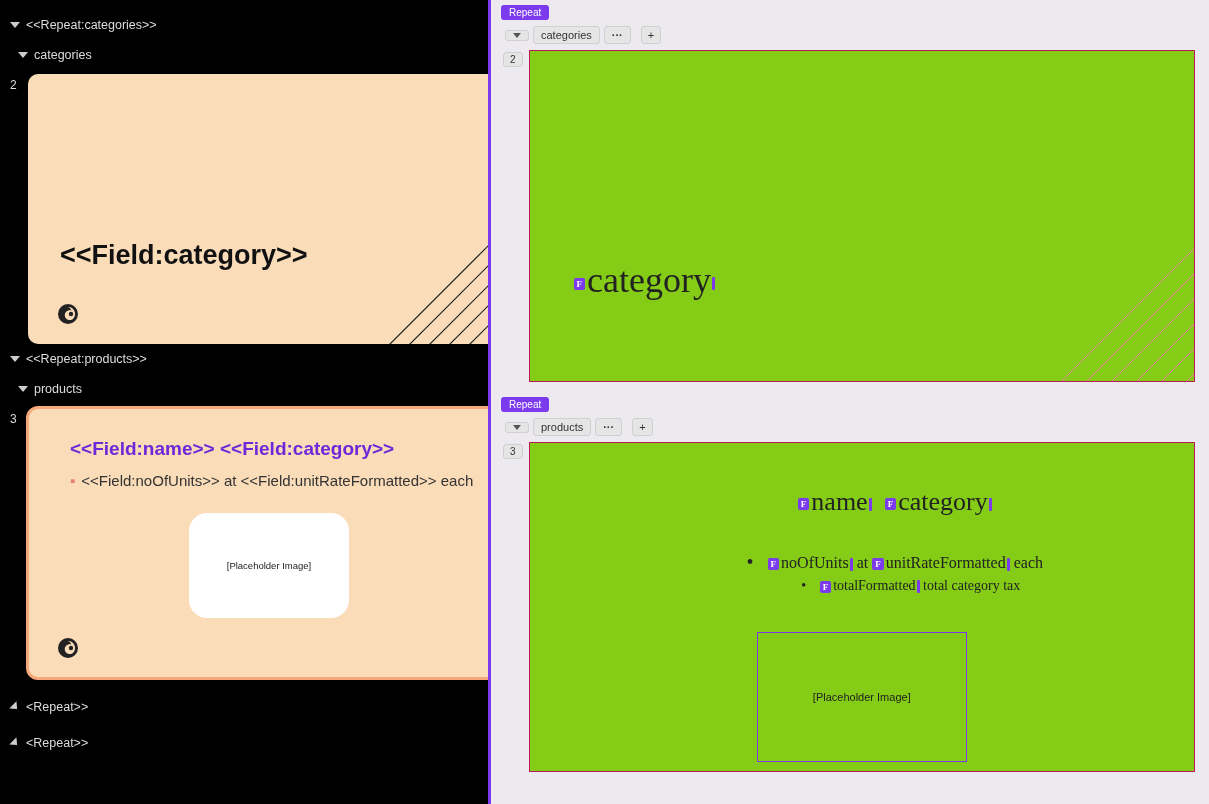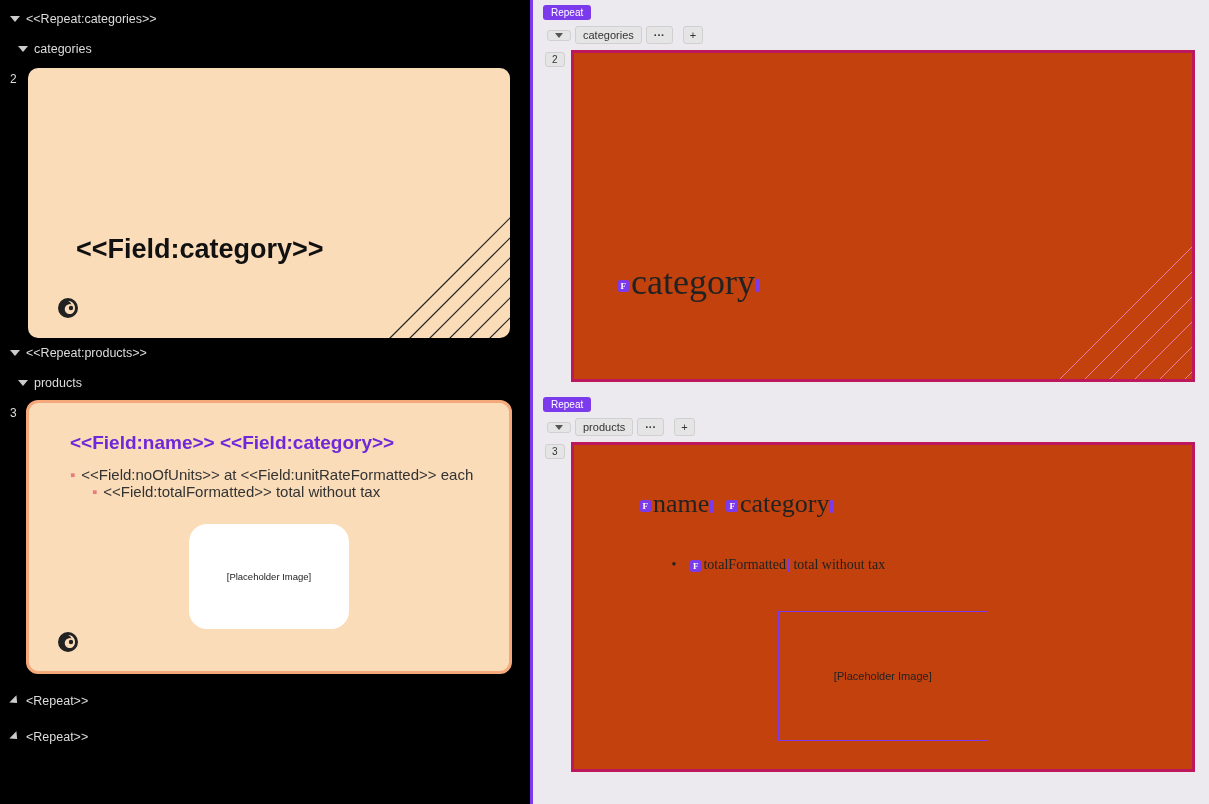--- a/index.html
+++ b/index.html
@@ -5,25 +5,25 @@
   * { box-sizing: border-box; margin: 0; padding: 0; }
   body {
     font-family: -apple-system, BlinkMacSystemFont, "Segoe UI", Arial, sans-serif;
     background: #111;
     width: 1209px;
     height: 804px;
     overflow: hidden;
     display: flex;
   }
   .left-panel {
-    width: 530px;
+    width: 488px;
     height: 804px;
     background: #000;
     flex-shrink: 0;
-    padding-top: 4px;
+    padding-top: 10px;
     position: relative;
     overflow: hidden;
   }
   .right-panel {
     flex: 1;
     height: 804px;
     background: #eceaef;
     border-left: 3px solid #7c3aed;
     overflow: hidden;
     padding: 2px 10px 8px 8px;
@@ -72,21 +72,21 @@
     position:absolute;
     left:28px;
     bottom:18px;
     width:24px; height:24px;
   }
   .slide1-title {
     font-weight:700;
     color:#111;
     font-size:27px;
     position:absolute;
-    left:48px;
+    left:32px;
     top:166px;
   }
   .slide2 {
     height: 270px;
   }
   .slide2-title {
     font-weight:700;
     color:#6d28d9;
     font-size:19px;
     padding:30px 30px 6px 42px;
@@ -150,25 +150,26 @@
     background:#e5e5e5;
     border:1px solid #d0d0d0;
     border-radius:3px;
     font-size:10px;
     padding:1px 6px;
     margin-right:6px;
     color:#333;
     margin-top:2px;
   }
   .preview-slide {
-    background:#c2410c;
-    border:3px solid #be185d;
+    background:#84cc16;
+    border:1px solid #be185d;
     flex:1;
     position:relative;
     overflow:hidden;
+    text-align:center;
   }
   .preview-slide.s1 { height:332px;}
   .preview-slide.s2 { height:330px;}
   .lines-pink {
     position:absolute; right:-60px; bottom:-68px; width:260px;height:260px;
   }
   .lines-pink line { stroke:#f07ea0; stroke-width:1;}
   .field-tag {
     display:inline-block;
     background:#7c3aed;
@@ -266,21 +267,20 @@
     <span class="tree-caret down"></span>
     <span>products</span>
   </div>
 
   <div class="slide-wrap">
     <span class="slide-num" style="top:4px">3</span>
     <div class="slide-card slide2 sel">
       <div class="slide2-title">&lt;&lt;Field:name&gt;&gt; &lt;&lt;Field:category&gt;&gt;</div>
       <div class="slide2-bullets">
         <div class="b1">&lt;&lt;Field:noOfUnits&gt;&gt; at &lt;&lt;Field:unitRateFormatted&gt;&gt; each</div>
-        <div class="b2">&lt;&lt;Field:totalFormatted&gt;&gt; total without tax</div>
       </div>
       <div class="slide2-ph">[Placeholder Image]</div>
       <svg class="logo-c" viewBox="0 0 24 24">
         <path fill="#222" d="M12 2a10 10 0 100 20 10 10 0 000-20zm0 3a7 7 0 014.9 12 5 5 0 11-1.4-8.6A7 7 0 0012 5z"></path>
         <circle cx="15" cy="12" r="2.2" fill="#222"></circle>
       </svg>
     </div>
   </div>
 
   <div class="tree-row" style="margin-top:14px">
@@ -336,22 +336,25 @@
       <span class="ctrl-btn more">+</span>
     </div>
     <div class="preview-wrap">
       <span class="preview-num">3</span>
       <div class="preview-slide s2">
         <div class="pv2-title">
           <span class="field-tag">F</span><span>name</span><span class="field-close"></span>
           &nbsp;<span class="field-tag">F</span><span>category</span><span class="field-close"></span>
         </div>
         <div class="pv2-bullets">
+          <div class="row1">
+            <span class="field-tag">F</span><span>noOfUnits</span><span class="field-close"></span><span> at </span><span class="field-tag">F</span><span>unitRateFormatted</span><span class="field-close"></span><span> each</span>
+          </div>
           <div class="row2">
-            <span class="field-tag">F</span><span>totalFormatted</span><span class="field-close"></span><span> total without tax</span>
+            <span class="field-tag">F</span><span>totalFormatted</span><span class="field-close"></span><span> total category tax</span>
           </div>
         </div>
         <div class="pv2-ph">[Placeholder Image]</div>
       </div>
     </div>
   </div>
 
 </div>
 
 </body></html>

